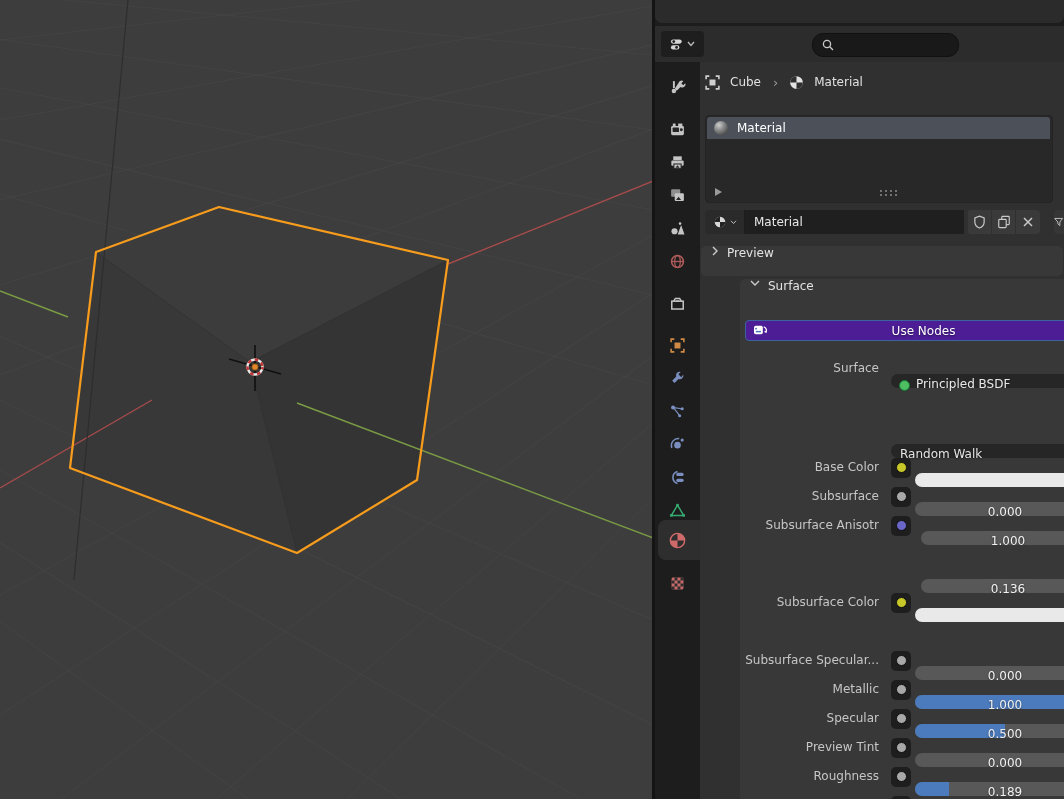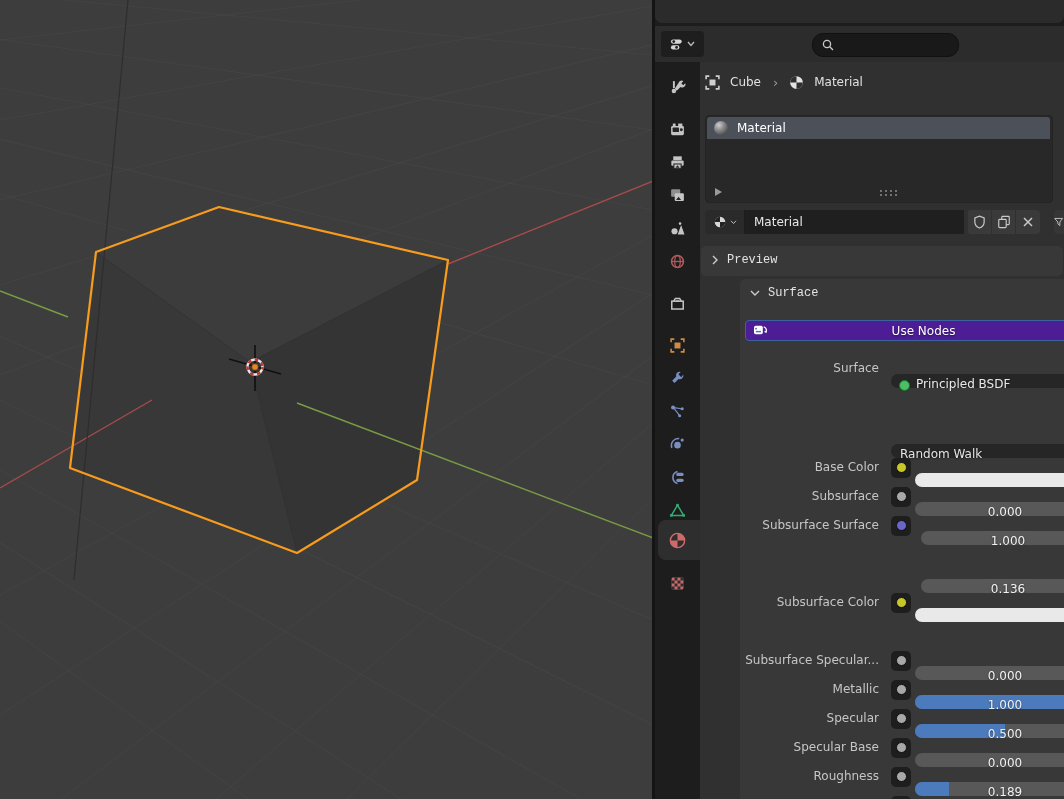--- a/index.html
+++ b/index.html
@@ -55,21 +55,21 @@
   .db-shield{left:268px;border-radius:2px 0 0 2px;}
   .db-copy{left:292px;}
   .db-x{left:316px;width:24px;border-radius:0 4px 4px 0;}
   .db-clip{position:absolute;left:354px;top:0;width:10px;height:24px;background:#363636;border-radius:4px 0 0 4px;
            overflow:hidden;display:flex;align-items:center;}
 
   
   .card{position:absolute;left:1px;width:362px;background:#383838;}
   .card-preview{top:184px;height:30px;border-radius:5px;}
   .card-surface{top:217px;height:520px;border-radius:5px 5px 0 0;margin-left:39px;}
-  .panelhead{position:absolute;left:0;top:0;width:100%;height:27px;display:flex;align-items:center;font-family:Liberation Mono, monospace;}
+  .panelhead{position:absolute;left:0;top:0;width:100%;height:27px;display:flex;}
   .panelhead .chev{margin:0 8px 0 10px;}
   .paneltitle{color:#e3e3e3;}
 
   .usenodes{position:absolute;left:5px;top:41px;width:357px;height:21px;background:#4c1d95;
             border:1px solid #3c62a0;border-radius:4px 0 0 4px;box-sizing:border-box;
             display:flex;align-items:center;}
   .usenodes .un-label{position:absolute;left:0;width:100%;text-align:center;color:#fff;
                       text-shadow:0 1px 2px rgba(0,0,0,.45);}
   .usenodes svg{margin-left:7px;position:relative;z-index:1;}
 
@@ -424,21 +424,21 @@
           <div class="sock">
               <span class="dot" style="background:#a8a8a8"></span>
             </div>
           <div class="field narrow">
             <div class="fill" style="width: 0%;"></div>
             <span class="val">0.000</span>
           </div>
         </div>
 
         <div class="prow" style="top:236px">
-          <div class="lbl">Subsurface Surface</div>
+          <div class="lbl">Subsurface Anisotr</div>
           <div class="sock">
               <span class="dot" style="background:#6a66c8"></span>
             </div>
           <div class="field rfield">
             <span class="val">1.000</span>
           </div>
         </div>
         <div class="prow" style="top:284px">
           <div class="field rfield">
             <span class="val">0.136</span>
@@ -481,21 +481,21 @@
           <div class="sock">
               <span class="dot" style="background:#a8a8a8"></span>
             </div>
           <div class="field narrow">
             <div class="fill" style="width: 50%;"></div>
             <span class="val">0.500</span>
           </div>
         </div>
 
         <div class="prow" style="top:458px">
-          <div class="lbl">Specular Base</div>
+          <div class="lbl">Preview Tint</div>
           <div class="sock">
               <span class="dot" style="background:#a8a8a8"></span>
             </div>
           <div class="field narrow">
             <div class="fill" style="width: 0%;"></div>
             <span class="val">0.000</span>
           </div>
         </div>
 
         <div class="prow" style="top:487px">

